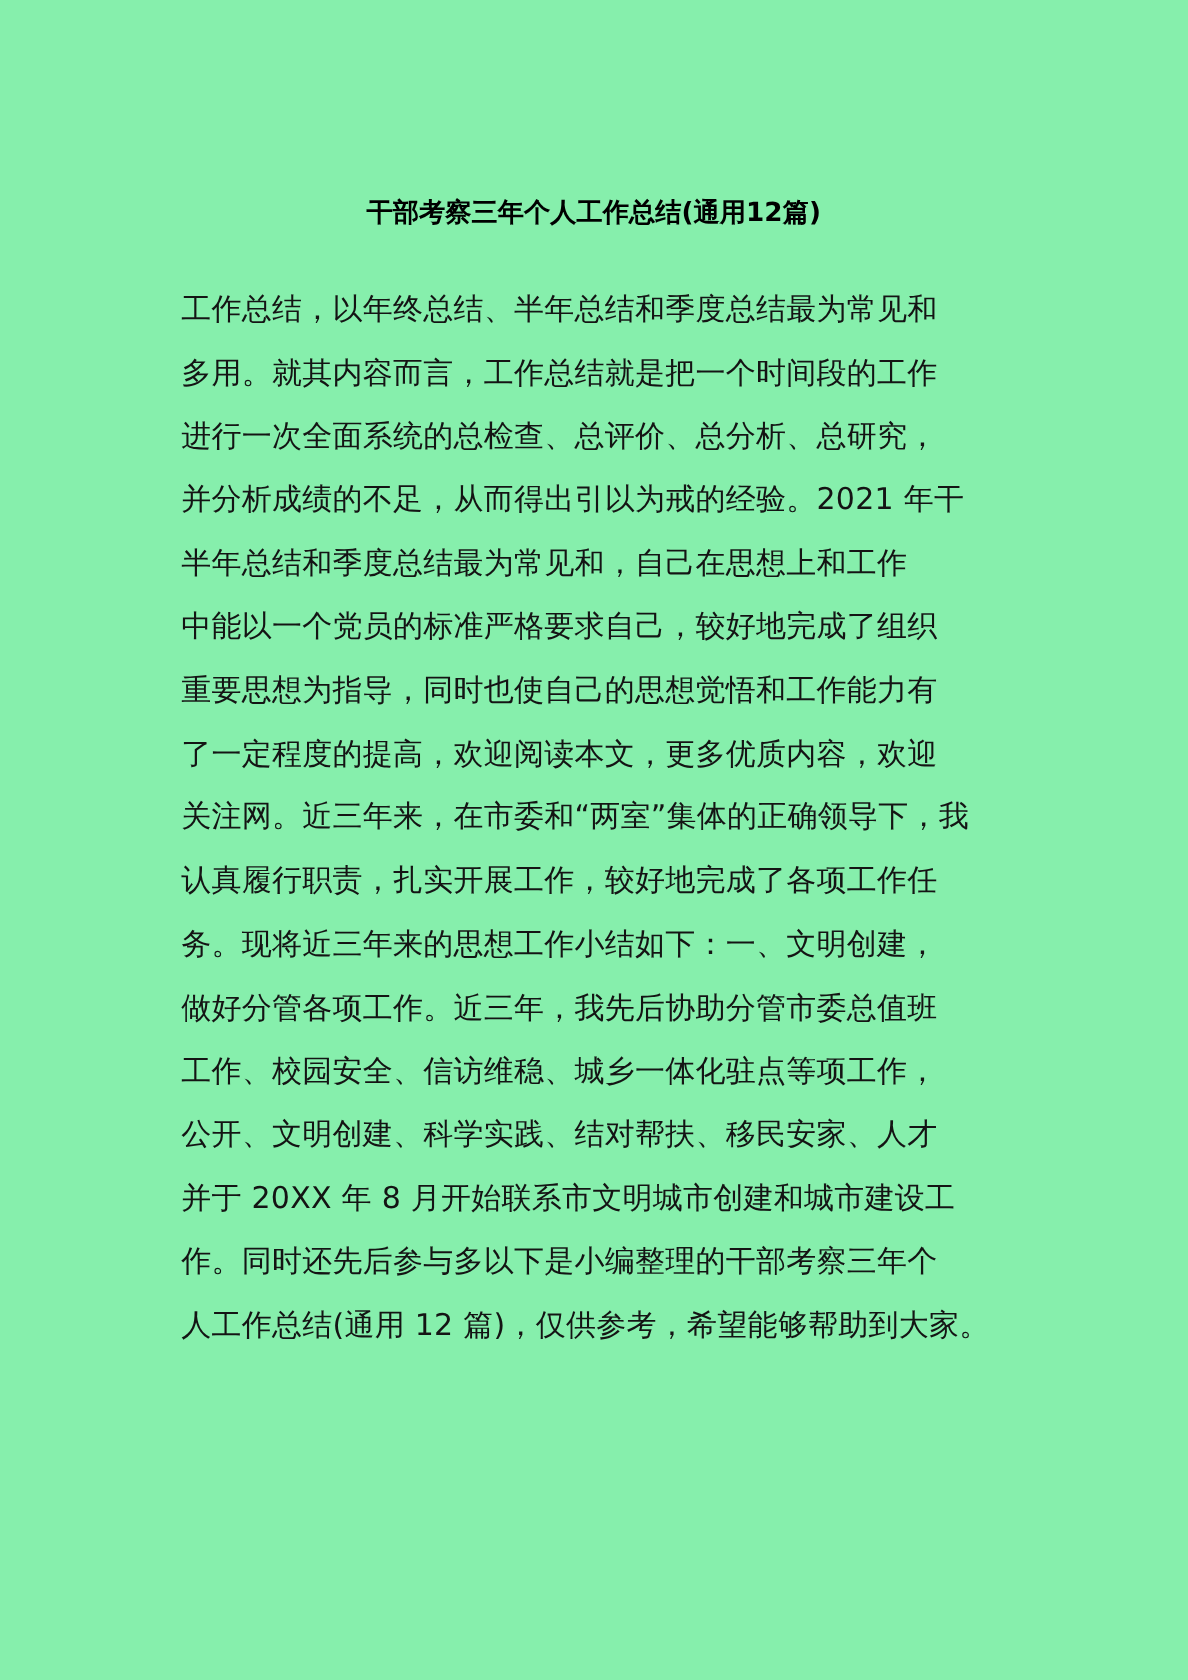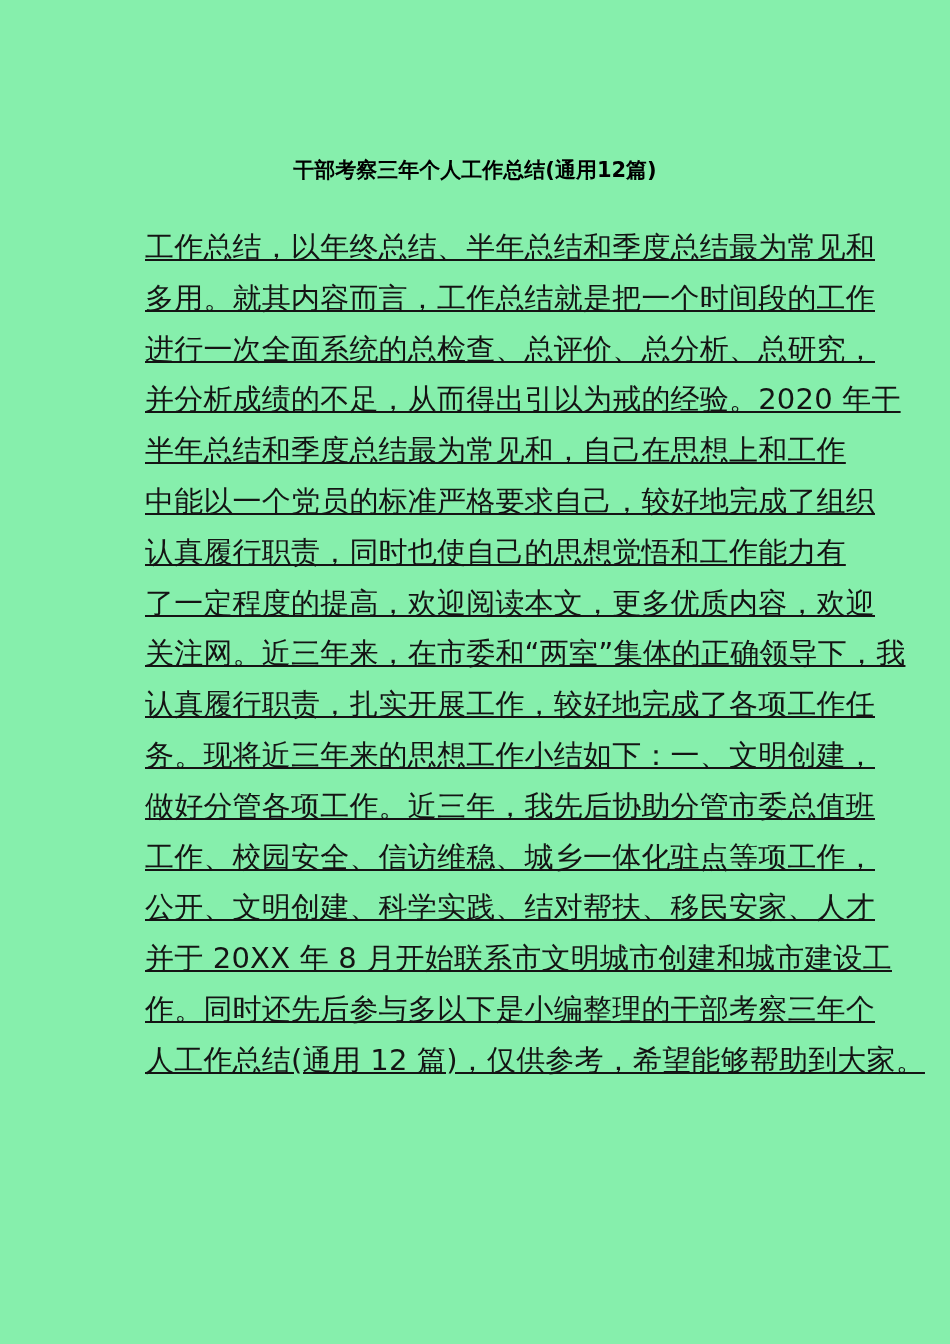--- a/index.html
+++ b/index.html
@@ -37,41 +37,40 @@
     .body-text {
       position: absolute;
       left: 145px;
       top: 226px;
       width: 670px;
     }
     .line {
       display: block;
       height: 50.8px;
       line-height: 42px;
-      font-size: 29px;
+      font-size: 24px;
       white-space: nowrap;
       letter-spacing: 0.2px;
       color: #141414;
-      text-decoration: underline;
     }
   </style>
 </head>
 <body>
 
 <div class="page">
   <div class="title">干部考察三年个人工作总结(通用12篇)</div>
 
   <div class="body-text">
     <span class="line">工作总结，以年终总结、半年总结和季度总结最为常见和</span>
     <span class="line">多用。就其内容而言，工作总结就是把一个时间段的工作</span>
     <span class="line">进行一次全面系统的总检查、总评价、总分析、总研究，</span>
-    <span class="line">并分析成绩的不足，从而得出引以为戒的经验。2020 年干</span>
+    <span class="line">并分析成绩的不足，从而得出引以为戒的经验。2021 年干</span>
     <span class="line">半年总结和季度总结最为常见和，自己在思想上和工作</span>
     <span class="line">中能以一个党员的标准严格要求自己，较好地完成了组织</span>
-    <span class="line">认真履行职责，同时也使自己的思想觉悟和工作能力有</span>
+    <span class="line">重要思想为指导，同时也使自己的思想觉悟和工作能力有</span>
     <span class="line">了一定程度的提高，欢迎阅读本文，更多优质内容，欢迎</span>
     <span class="line">关注网。近三年来，在市委和“两室”集体的正确领导下，我</span>
     <span class="line">认真履行职责，扎实开展工作，较好地完成了各项工作任</span>
     <span class="line">务。现将近三年来的思想工作小结如下：一、文明创建，</span>
     <span class="line">做好分管各项工作。近三年，我先后协助分管市委总值班</span>
     <span class="line">工作、校园安全、信访维稳、城乡一体化驻点等项工作，</span>
     <span class="line">公开、文明创建、科学实践、结对帮扶、移民安家、人才</span>
     <span class="line">并于 20XX 年 8 月开始联系市文明城市创建和城市建设工</span>
     <span class="line">作。同时还先后参与多以下是小编整理的干部考察三年个</span>
     <span class="line">人工作总结(通用 12 篇)，仅供参考，希望能够帮助到大家。</span>

